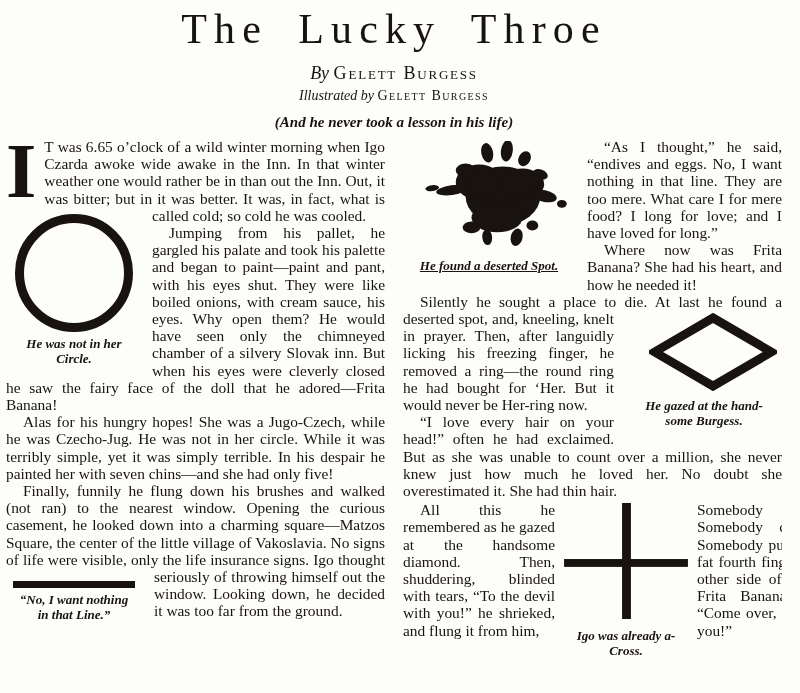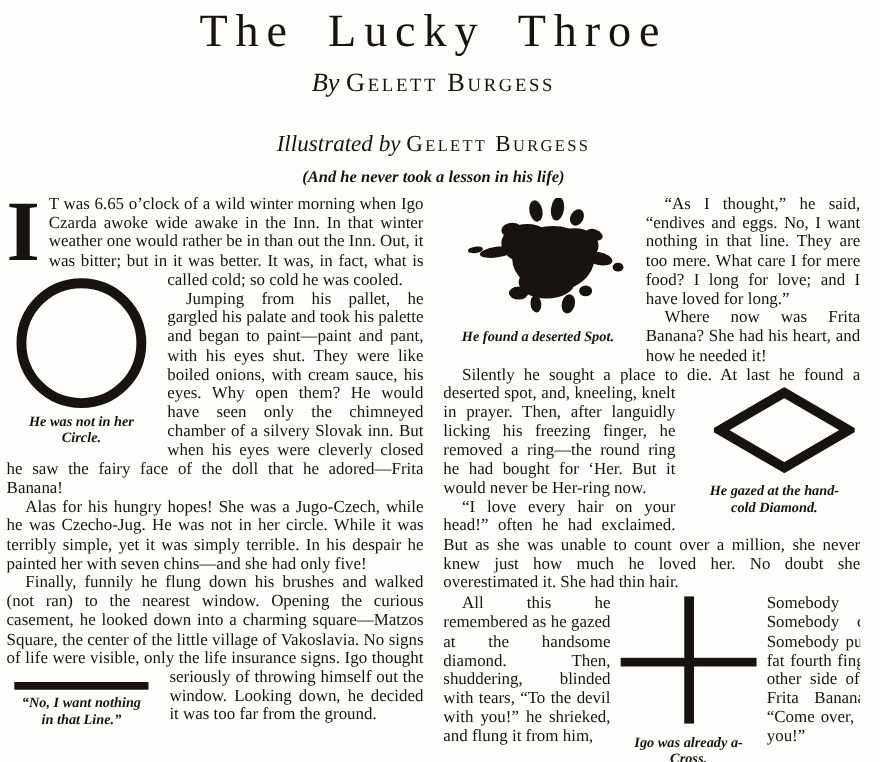--- a/index.html
+++ b/index.html
@@ -19,22 +19,22 @@
   }
   header { text-align: center; }
   .title {
     font-size: 42px;
     font-weight: 400;
     letter-spacing: 0.17em;
     word-spacing: 0.30em;
     line-height: 1;
     margin: 2px 0 13px 0;
   }
-  .byline { font-size: 24px; margin-bottom: 28px; }
-  .illusline { font-size: 21px; margin-bottom: 10px; }
+  .byline { font-size: 18px; margin-bottom: 4px; }
+  .illusline { font-size: 14px; margin-bottom: 10px; }
   .it { font-style: italic; }
   .sc { font-variant: small-caps; letter-spacing: 0.10em; }
   .tagline { font-size: 15px; font-weight: bold; font-style: italic; margin-bottom: 7px; }
 
   .columns {
     display: flex;
     gap: 18px;
     height: 572px;
     overflow: hidden;
   }
@@ -87,21 +87,21 @@
     border: 8px solid #18130e;
     margin: 4px auto 0 auto;
   }
   .line-fig { width: 136px; }
   .line-shape {
     display: block;
     width: 122px; height: 7px;
     background: #18130e;
     margin: 10px auto 2px auto;
   }
-  .spot-fig { width: 172px; }
+  .spot-fig { width: 172px; text-decoration: underline; }
   .diamond-fig { width: 156px; }
 
   .trio { display: flex; gap: 9px; margin-top: 2px; }
   .trio-col { width: 152px; flex: 0 0 auto; margin: 0; text-align: justify; text-indent: 17px; }
   .trio-col.noindent { text-indent: 0; }
   .trio-fig {
     flex: 1 1 auto;
     display: flex;
     flex-direction: column;
     align-items: center;
@@ -183,21 +183,21 @@
       </p>
       <p class="para">“As I thought,” he said, “endives and eggs.  No, I want nothing in that line.  They are too mere.  What care I for mere food?  I long for love;  and I have loved for long.”</p>
       <p class="para">Where now was Frita Banana?  She had his heart, and how he needed it!</p>
       <p class="para">
         <span>Silently he sought a place to die.  At last he found</span>
         <span class="fig fright diamond-fig">
           <svg width="128" height="78" viewBox="0 0 130 80" xmlns="http://www.w3.org/2000/svg">
             <polygon points="65,5 125,40 65,75 5,40" fill="none" stroke="#18130e" stroke-width="9" stroke-linejoin="miter"></polygon>
           </svg>
           <span class="caption">He gazed at the hand-
-cold Diamond.</span>
+some Burgess.</span>
         </span>
         <span>a deserted spot, and, kneeling, knelt in prayer.  Then, after languidly licking his freezing finger, he removed a ring—the round ring he had bought for ‘Her.  But it would never be Her-ring now.</span>
       </p>
       <p class="para">“I love every hair on your head!” often he had exclaimed.  But as she was unable to count over a million, she never knew just how much he loved her.  No doubt she overestimated it.  She had thin hair.</p>
 
       <div class="trio">
         <p class="trio-col">All this he remembered as he gazed at the handsome diamond.  Then, shuddering, blinded with tears, “To the devil with you!” he shrieked, and flung it from him,</p>
         <div class="trio-fig">
           <svg width="124" height="116" viewBox="0 0 126 118" xmlns="http://www.w3.org/2000/svg">
             <rect x="59" y="0" width="9" height="118" fill="#18130e"></rect>

